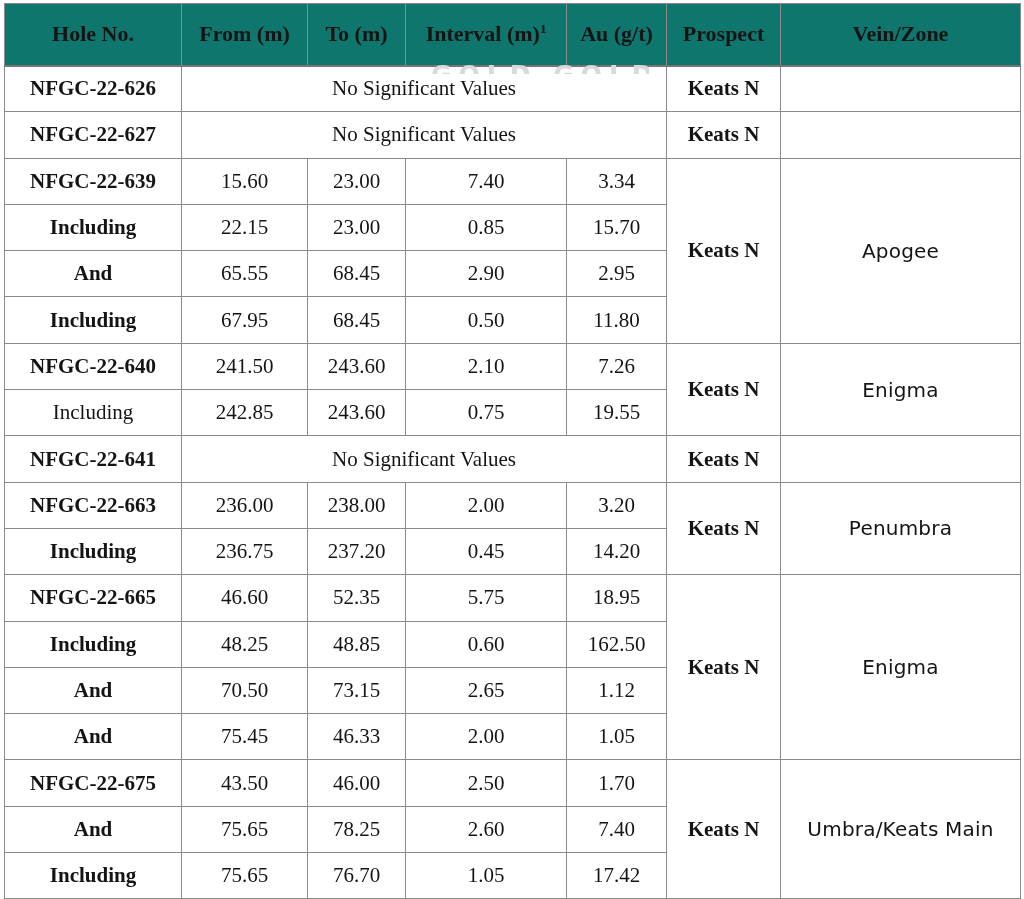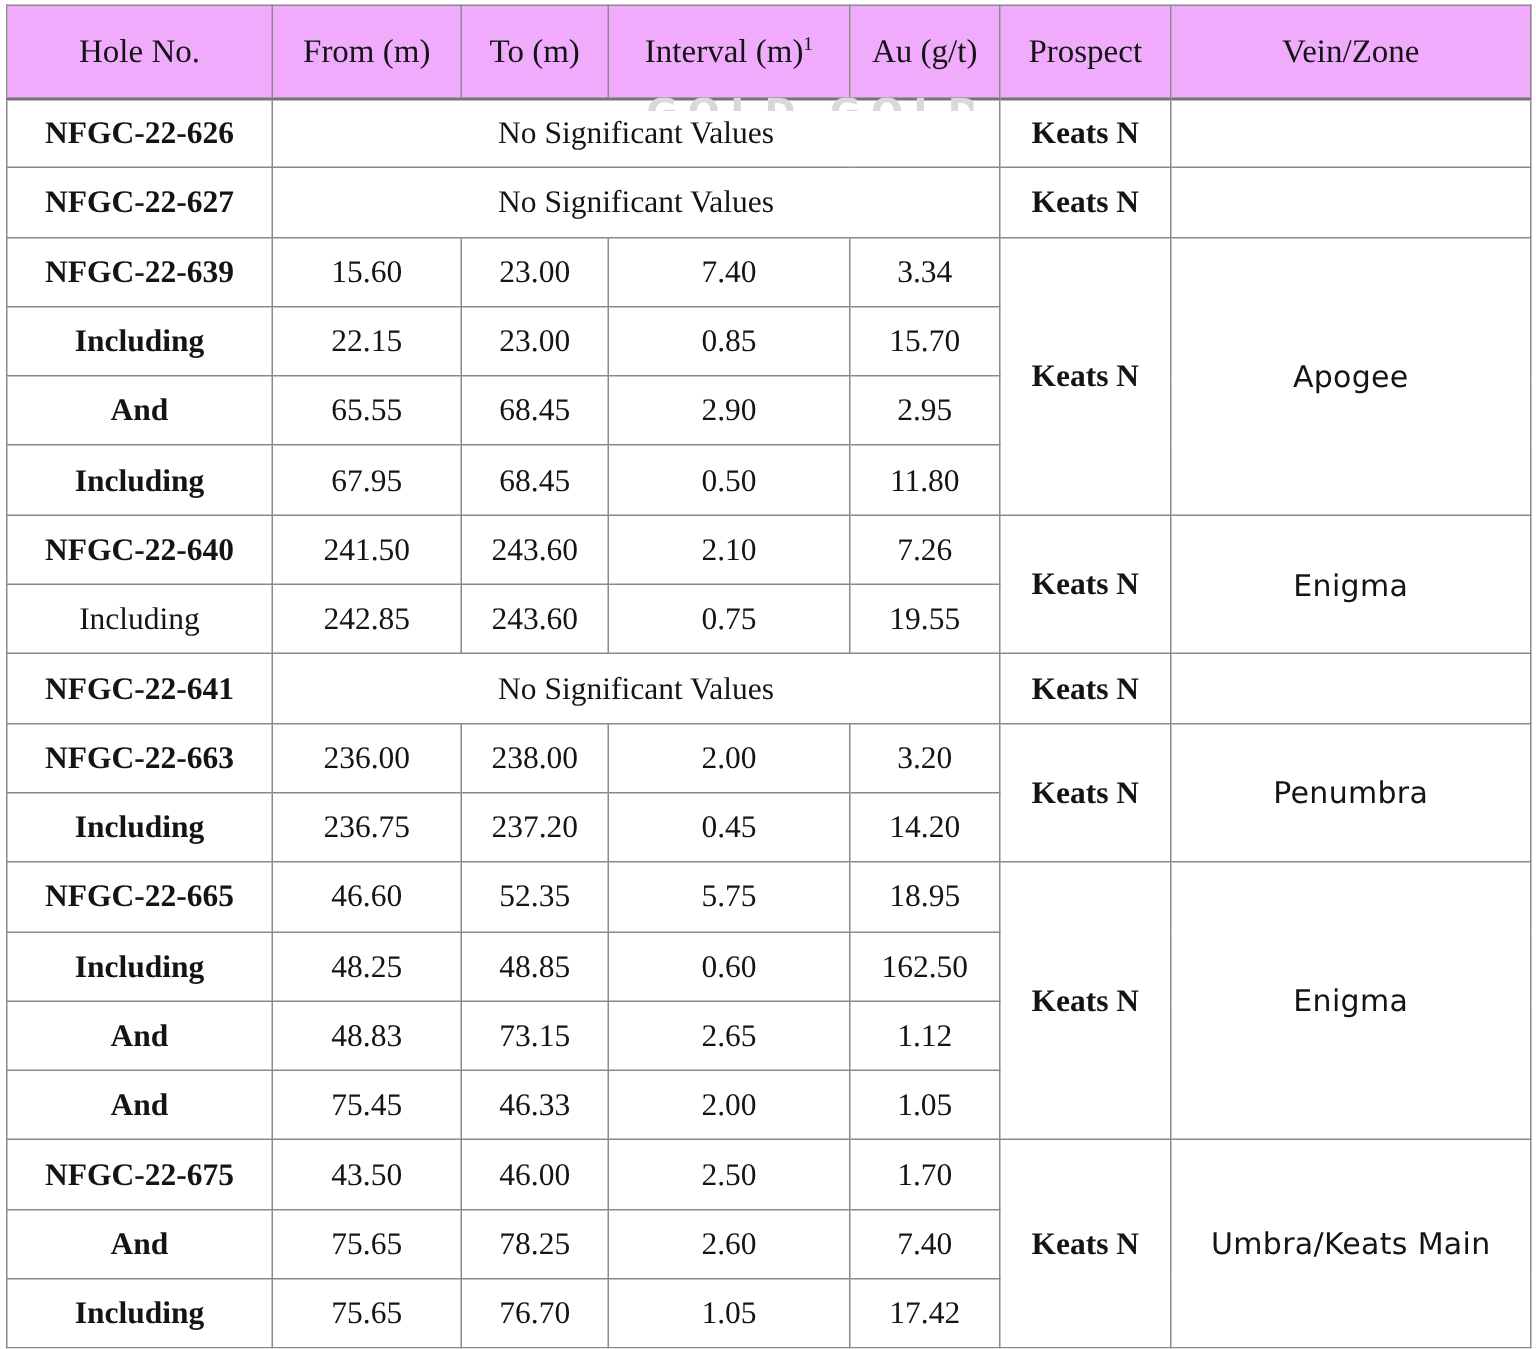--- a/index.html
+++ b/index.html
@@ -23,22 +23,22 @@
     text-align: center;
     vertical-align: middle;
     padding: 0;
     color: #141414;
     font-size: 21px;
     background: transparent;
   }
   thead tr { height: 62px; }
   tbody tr { height: 46.3px; }
   th {
-    background: #f0abfc;
-    font-weight: normal;
+    background: #0f766e;
+    font-weight: bold;
     font-size: 22px;
     border-bottom: 2px solid #757575;
   }
   th sup { font-size: 13px; }
   td.hole { font-weight: normal; margin-left: 43px; }
   td.hole.b { font-weight: bold; }
   td.nsv { font-weight: normal; }
   td.prospect { font-weight: bold; }
   td.vein {
     font-family: "DejaVu Sans", sans-serif;
@@ -185,21 +185,21 @@
       </tr>
       <tr>
         <td class="hole b">Including</td>
         <td>48.25</td>
         <td>48.85</td>
         <td>0.60</td>
         <td>162.50</td>
       </tr>
       <tr>
         <td class="hole b">And</td>
-        <td>48.83</td>
+        <td>70.50</td>
         <td>73.15</td>
         <td>2.65</td>
         <td>1.12</td>
       </tr>
       <tr>
         <td class="hole b">And</td>
         <td>75.45</td>
         <td>46.33</td>
         <td>2.00</td>
         <td>1.05</td>

